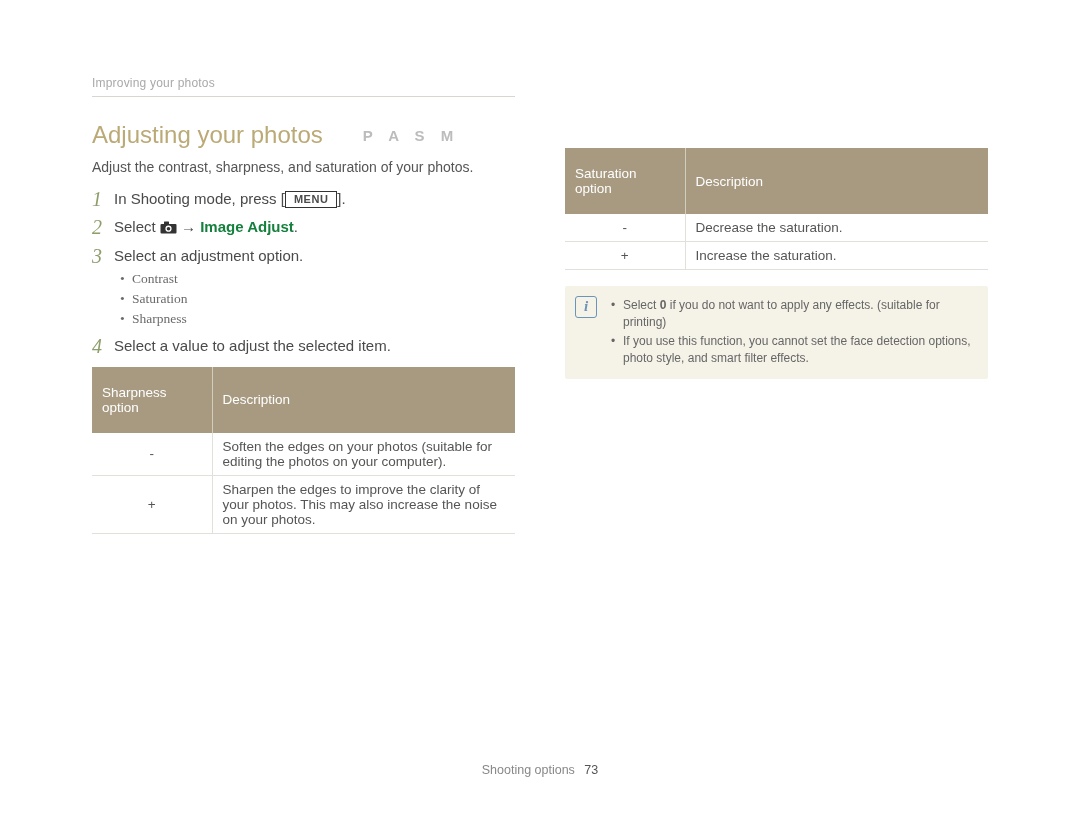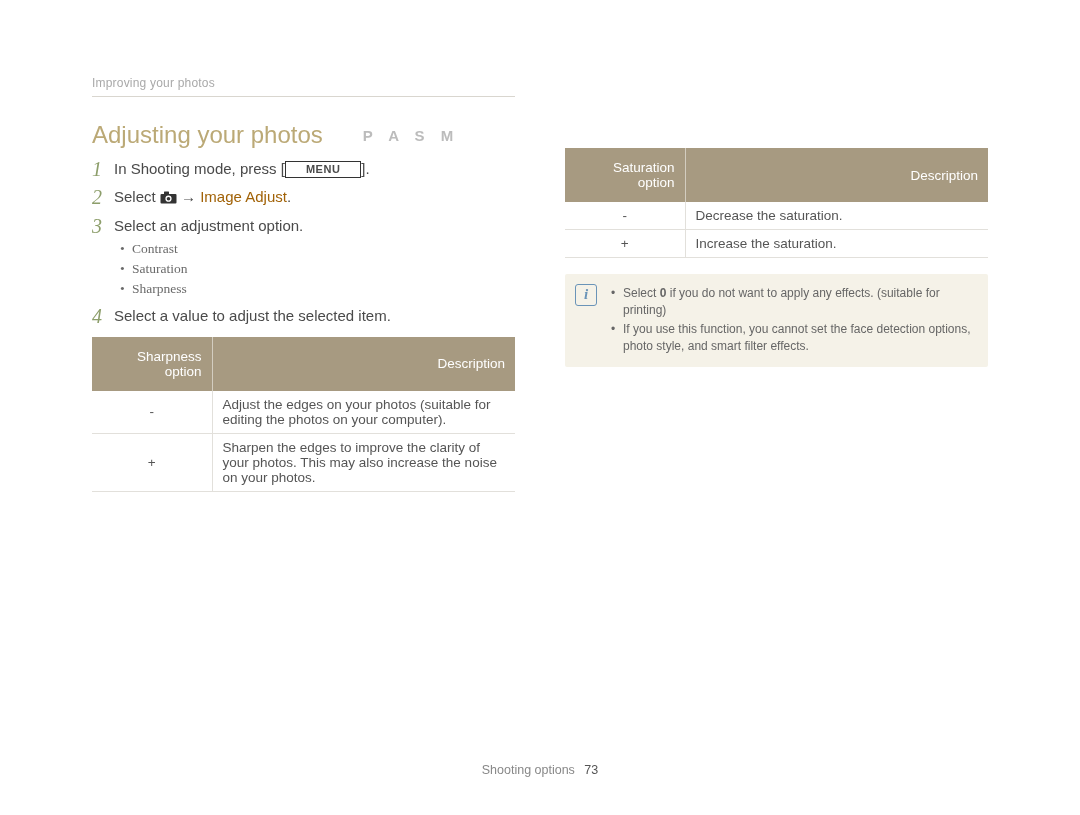--- a/index.html
+++ b/index.html
@@ -80,25 +80,25 @@
   ol.steps>li::before{
     content:counter(step);
     position:absolute;
     left:0;top:-3px;
     font-size:20px;
     font-style:italic;
     color:var(--step-green);
     font-family:Georgia,'Times New Roman',serif;
     font-weight:400;
   }
-  .step-bold{font-weight:400;color:#a16207;}
+  .step-bold{font-weight:700;color:#15803d;}
   .menu-box{
     display:inline-block;
     border:1.5px solid #333;
-    padding:0 20px;
+    padding:0 8px;
     font-size:11px;
     font-weight:700;
     letter-spacing:.5px;
     vertical-align:1px;
   }
   .cam-icon{
     display:inline-block;
     width:17px;height:13px;
     vertical-align:-2px;
   }
@@ -124,22 +124,22 @@
   table.opt{
     border-collapse:collapse;
     width:100%;
     margin:10px 0 8px 0;
     font-size:13.5px;
   }
   table.opt th{
     background:var(--tan);
     color:#fff;
     font-weight:400;
-    text-align:right;
-    padding:12px 10px;
+    text-align:left;
+    padding:18px 10px;
     border-right:1px solid rgba(255,255,255,.5);
   }
   table.opt th:last-child{border-right:none;}
   table.opt td{
     padding:6px 10px;
     border-bottom:1px solid var(--rule);
     color:#555;
     vertical-align:middle;
   }
   table.opt td:first-child{
@@ -194,20 +194,21 @@
 
   <div class="col">
     <div class="breadcrumb">Improving your photos</div>
     <hr class="hr-top">
 
     <h1 class="title">
       <span>Adjusting your photos</span>
       <span class="modes">P A S M</span>
     </h1>
 
+    <p class="intro">Adjust the contrast, sharpness, and saturation of your photos.</p>
 
     <ol class="steps">
       <li>
         <span>In Shooting mode, press [</span><span class="menu-box">MENU</span><span>].</span>
       </li>
       <li>
         <span>Select </span><span class="cam-icon"><svg viewBox="0 0 17 13">
               <rect x="0.5" y="3" width="16" height="9.5" rx="1" fill="#333"></rect>
               <rect x="4" y="0.5" width="5" height="3" rx="0.5" fill="#333"></rect>
               <circle cx="8.5" cy="7.7" r="3.1" fill="#fff"></circle>
@@ -231,21 +232,21 @@
     <table class="opt">
       <thead>
           <tr>
         <th>Sharpness option</th>
         <th>Description</th>
       </tr>
         </thead>
       <tbody>
         <tr>
           <td>-</td>
-          <td>Adjust the edges on your photos (suitable for editing the photos on your computer).</td>
+          <td>Soften the edges on your photos (suitable for editing the photos on your computer).</td>
         </tr>
         <tr>
           <td>+</td>
           <td>Sharpen the edges to improve the clarity of your photos. This may also increase the noise on your photos.</td>
         </tr>
       </tbody>
     </table>
   </div>
 
   <div class="col" style="padding-top:62px;">

